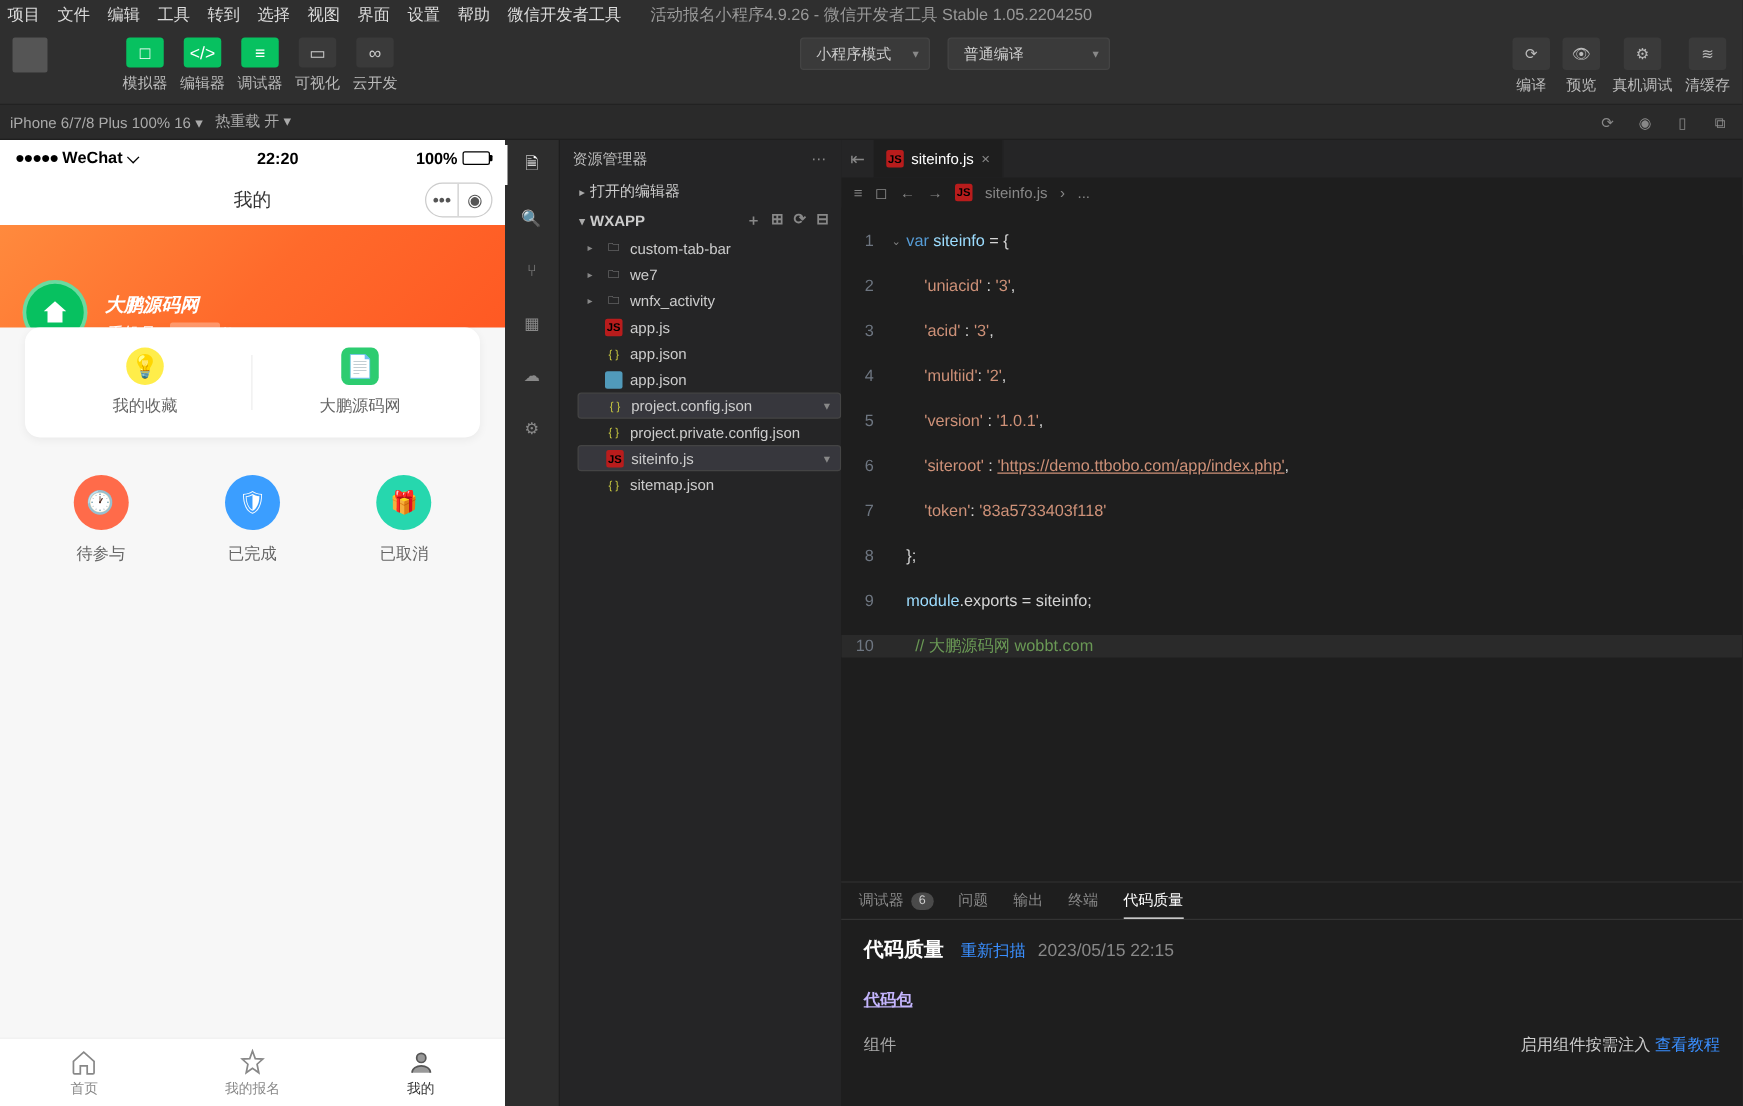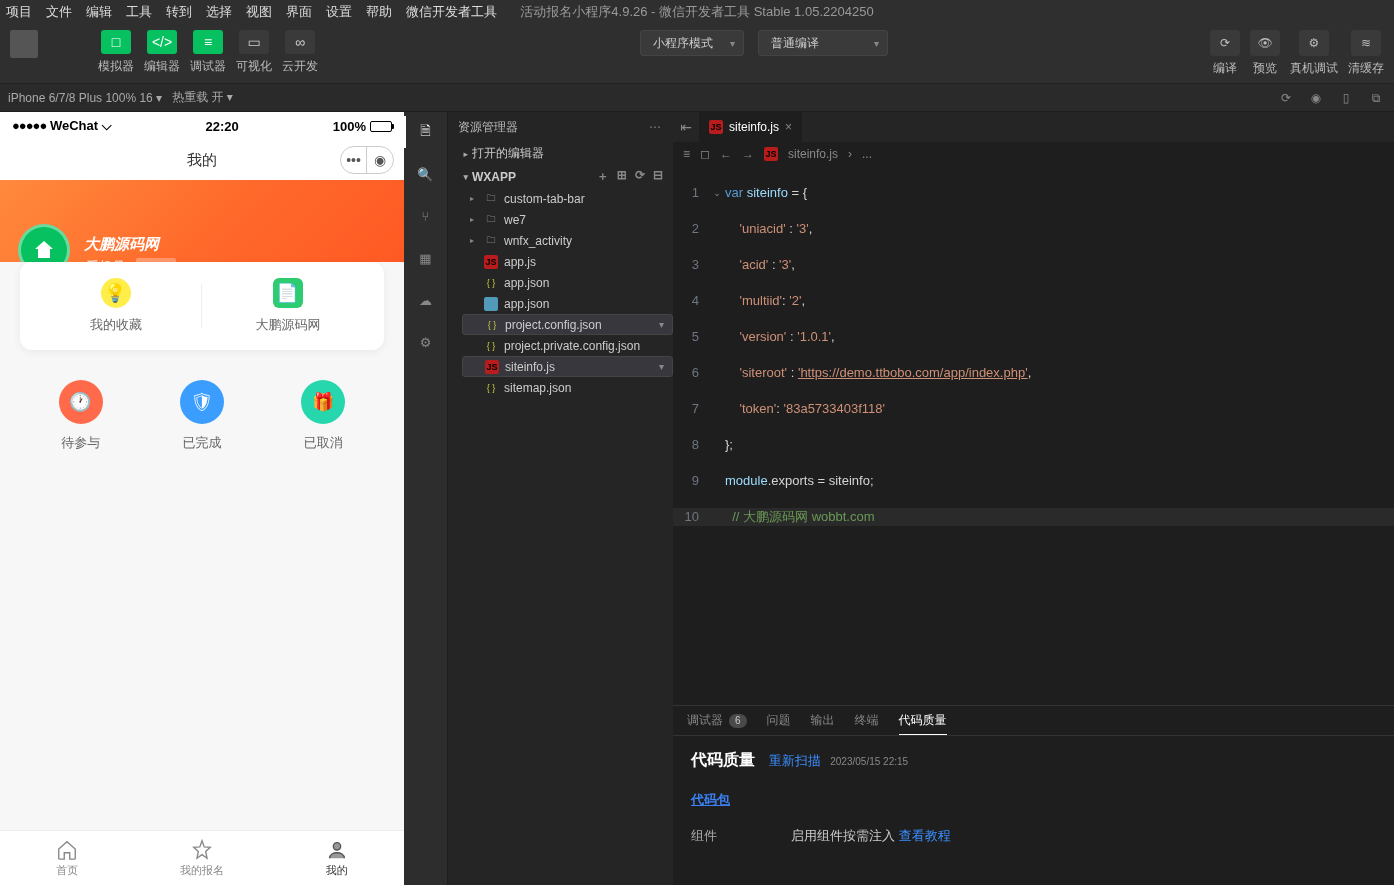--- a/index.html
+++ b/index.html
@@ -106,25 +106,25 @@
 
 
 .panel { height:180px; background:#1e1e1e; border-top:1px solid #333; display:flex; flex-direction:column; }
 .panel-tabs { height:30px; display:flex; align-items:center; gap:20px; padding:0 14px; font-size:12px; color:#888; border-bottom:1px solid #333; }
 .panel-tabs .ptab { display:flex; align-items:center; gap:6px; height:100%; }
 .panel-tabs .ptab.active { color:#fff; border-bottom:1px solid #fff; }
 .panel-tabs .badge { background:#4a4a4a; color:#ccc; border-radius:8px; padding:0 6px; font-size:10px; line-height:14px; }
 .panel-body { padding:14px 18px; color:#ccc; font-size:13px; }
 .panel-body .qtitle { font-size:16px; font-weight:600; color:#fff; display:inline-block; margin-right:10px; }
 .panel-body .rescan { color:#3a8fff; font-size:13px; }
-.panel-body .ts { color:#888; font-size:10px; margin-left:6px; }
-.panel-body .sec { margin-top:20px; font-weight:600; color:#3b82f6;text-decoration:underline; }
+.panel-body .ts { color:#888; font-size:14px; margin-left:6px; }
+.panel-body .sec { margin-top:20px; font-weight:600; color:#c4b5fd;text-decoration:underline; }
 .panel-body .row { margin-top:18px; display:flex; gap:40px; color:#ccc; }
 .panel-body .row .key { width:60px; color:#aaa; }
-.panel-body .row .val { flex:1; color:#ccc; }
+.panel-body .row .val { flex:1; color:#ccc;text-align:right; }
 .panel-body .row .link { color:#3a8fff; }
 </style>
 </head>
 <body>
 
 <div class="menubar">
   <span>项目</span>
   <span>文件</span>
   <span>编辑</span>
   <span>工具</span>

